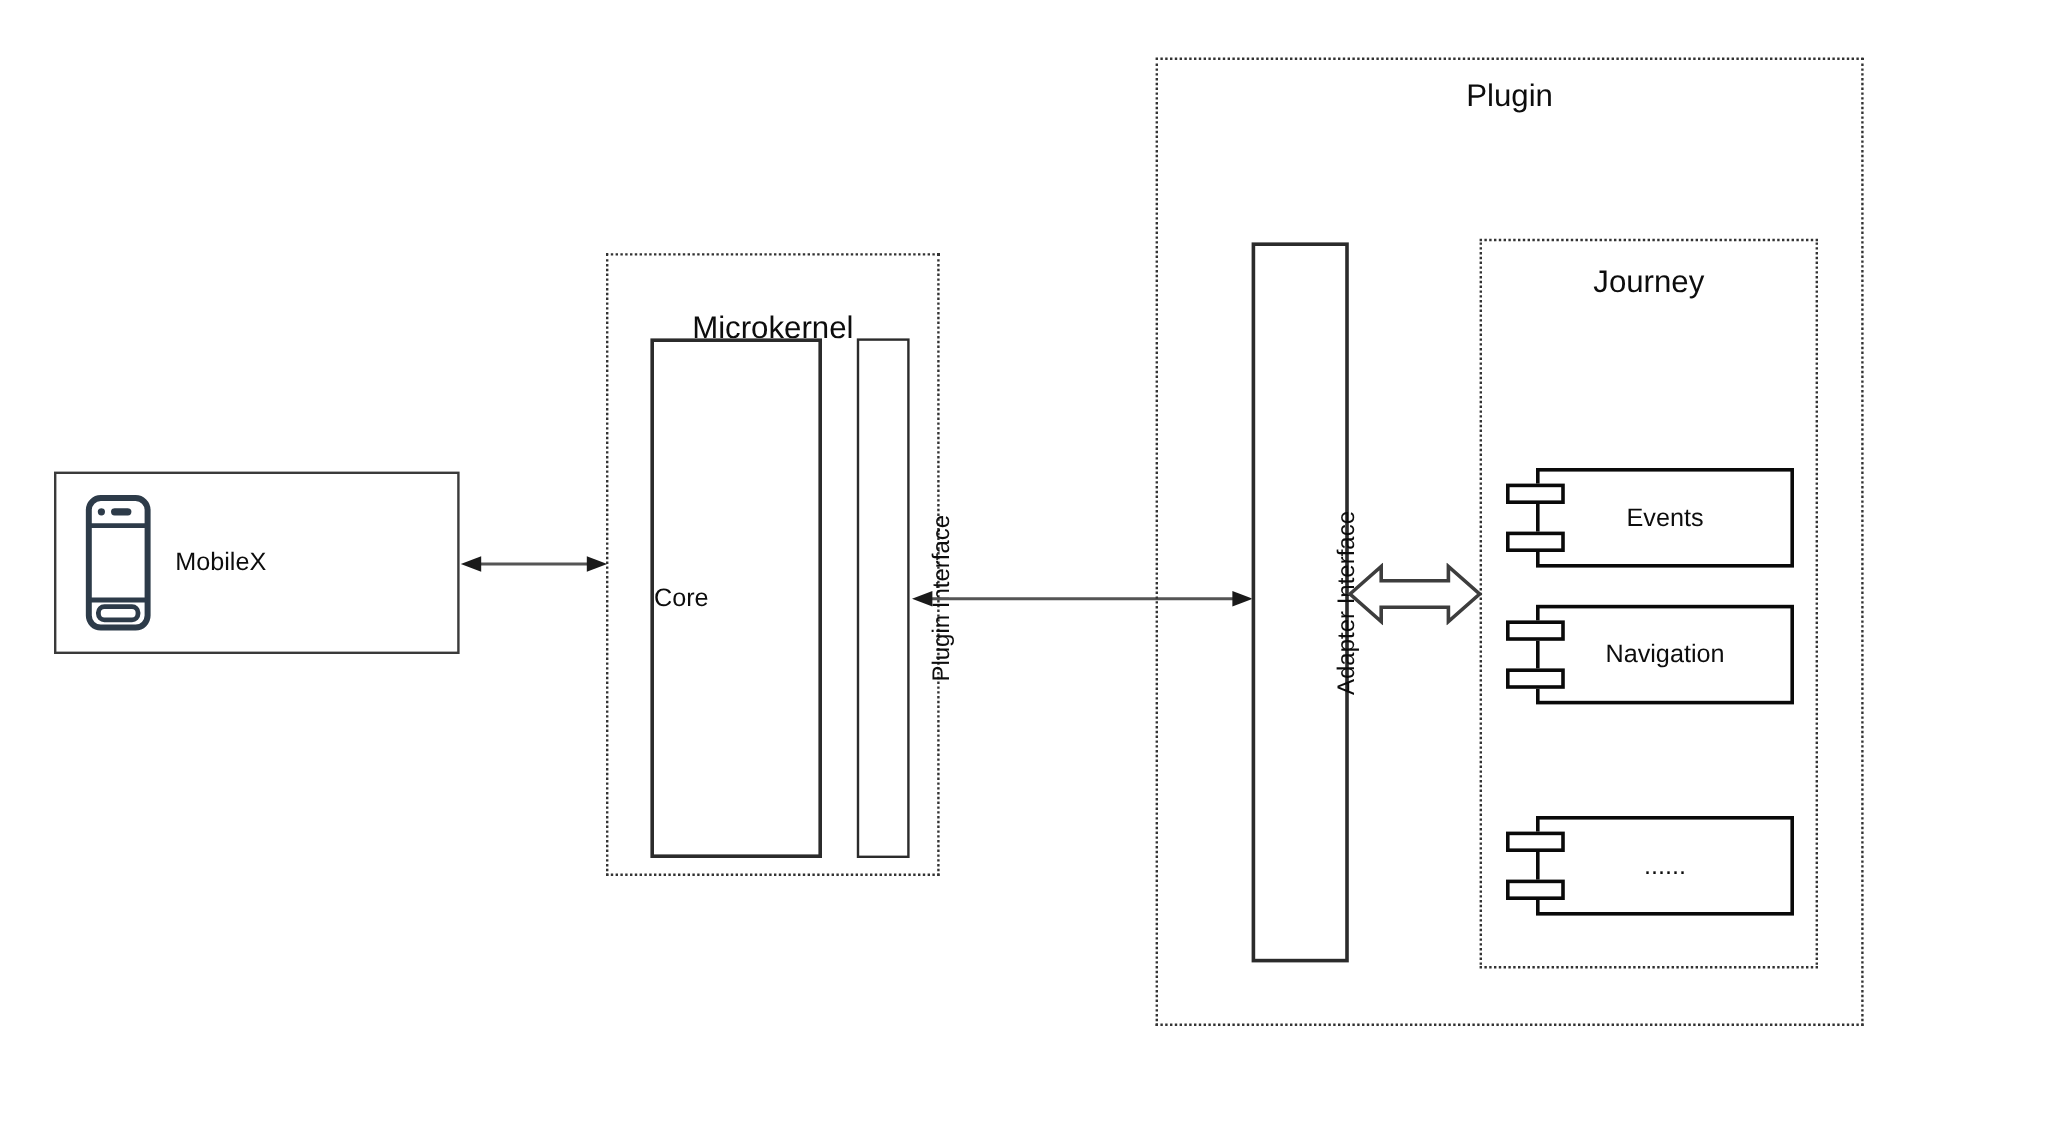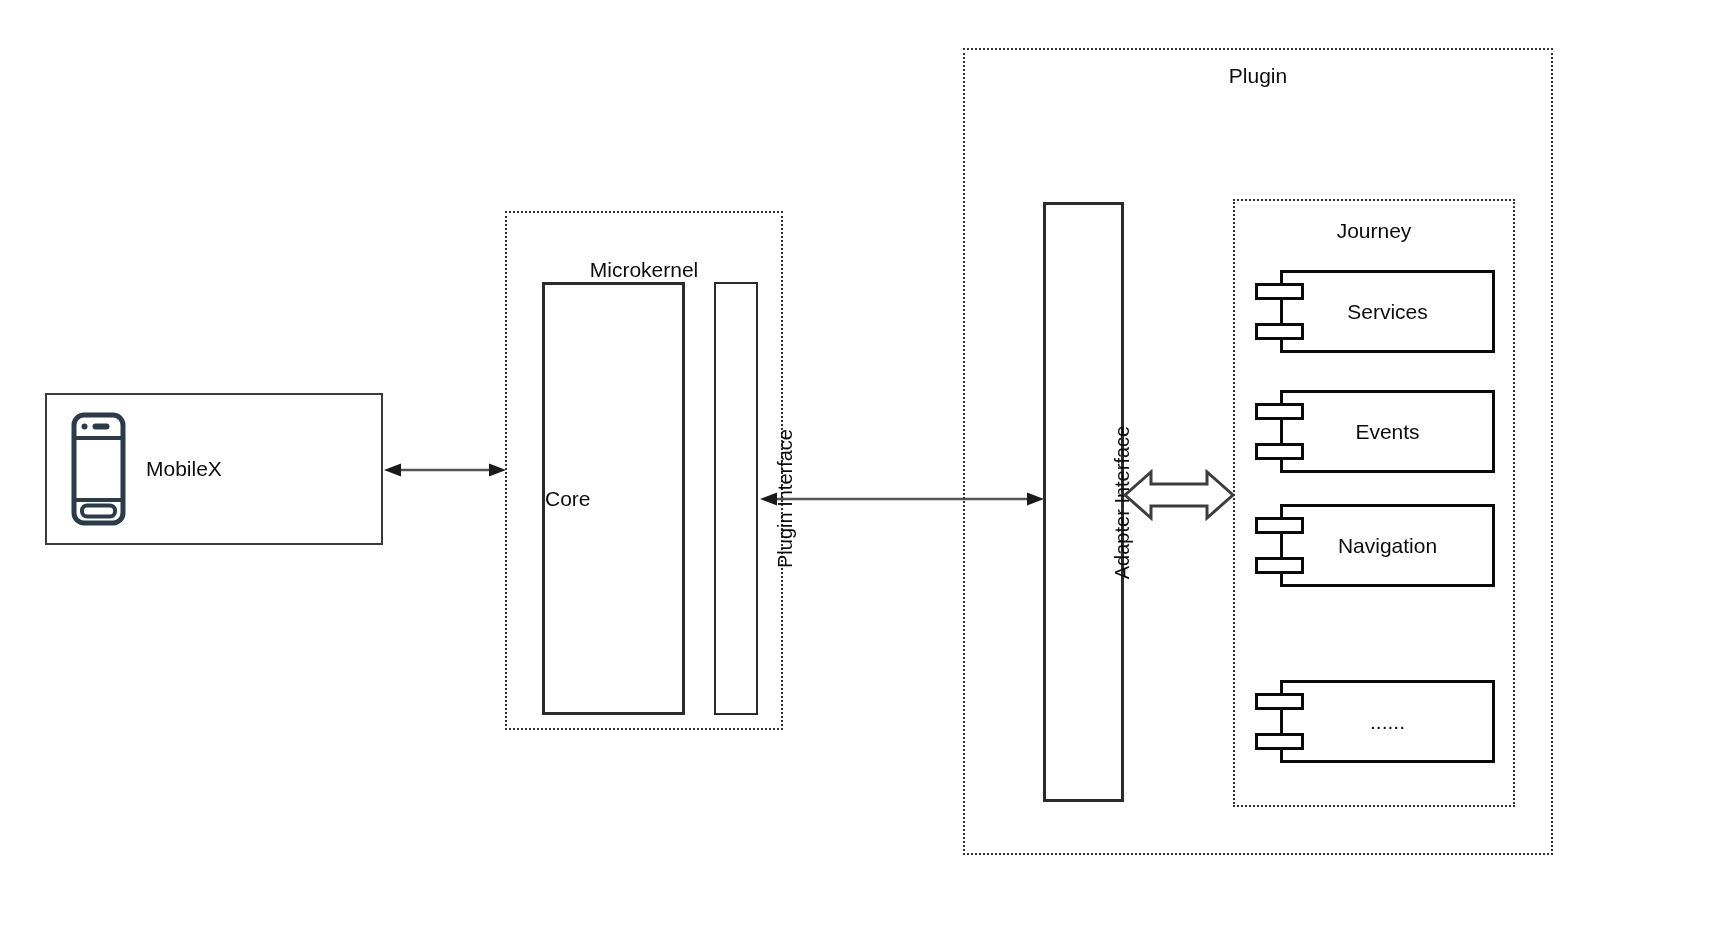--- a/index.html
+++ b/index.html
@@ -30,21 +30,21 @@
     position: absolute;
     border: 2.5px dotted #333333;
     box-sizing: border-box;
     background: transparent;
   }
   .box-title {
     position: absolute;
     left: 0;
     right: 0;
     text-align: center;
-    font-size: 21px;
+    font-size: 26px;
     color: #0d0d0d;
     white-space: nowrap;
   }
   .center-flex {
     display: flex;
     align-items: center;
   }
   .label {
     font-size: 21px;
     color: #0d0d0d;
@@ -138,25 +138,20 @@
       <span class="vlabel">Adapter Interface</span>
     </div>
 
     <svg class="abs" style="left:157px; top:419px;" width="114" height="52" viewBox="0 0 114 52">
       <polygon points="3,26 29,3 29,15 85,15 85,3 111,26 85,49 85,37 29,37 29,49" fill="#ffffff" stroke="#3d3d3d" stroke-width="3" stroke-linejoin="miter"></polygon>
     </svg>
 
     <div class="dotted-box" style="left:268px; top:149px; width:282px; height:608px;">
       <div class="box-title" style="top:18px;">Journey</div>
 
-      <div class="component" style="top:69px;">
-        <div class="tab t1"></div>
-        <div class="tab t2"></div>
-        <span class="label">Services</span>
-      </div>
 
       <div class="component" style="top:189px;">
         <div class="tab t1"></div>
         <div class="tab t2"></div>
         <span class="label">Events</span>
       </div>
 
       <div class="component" style="top:303px;">
         <div class="tab t1"></div>
         <div class="tab t2"></div>

